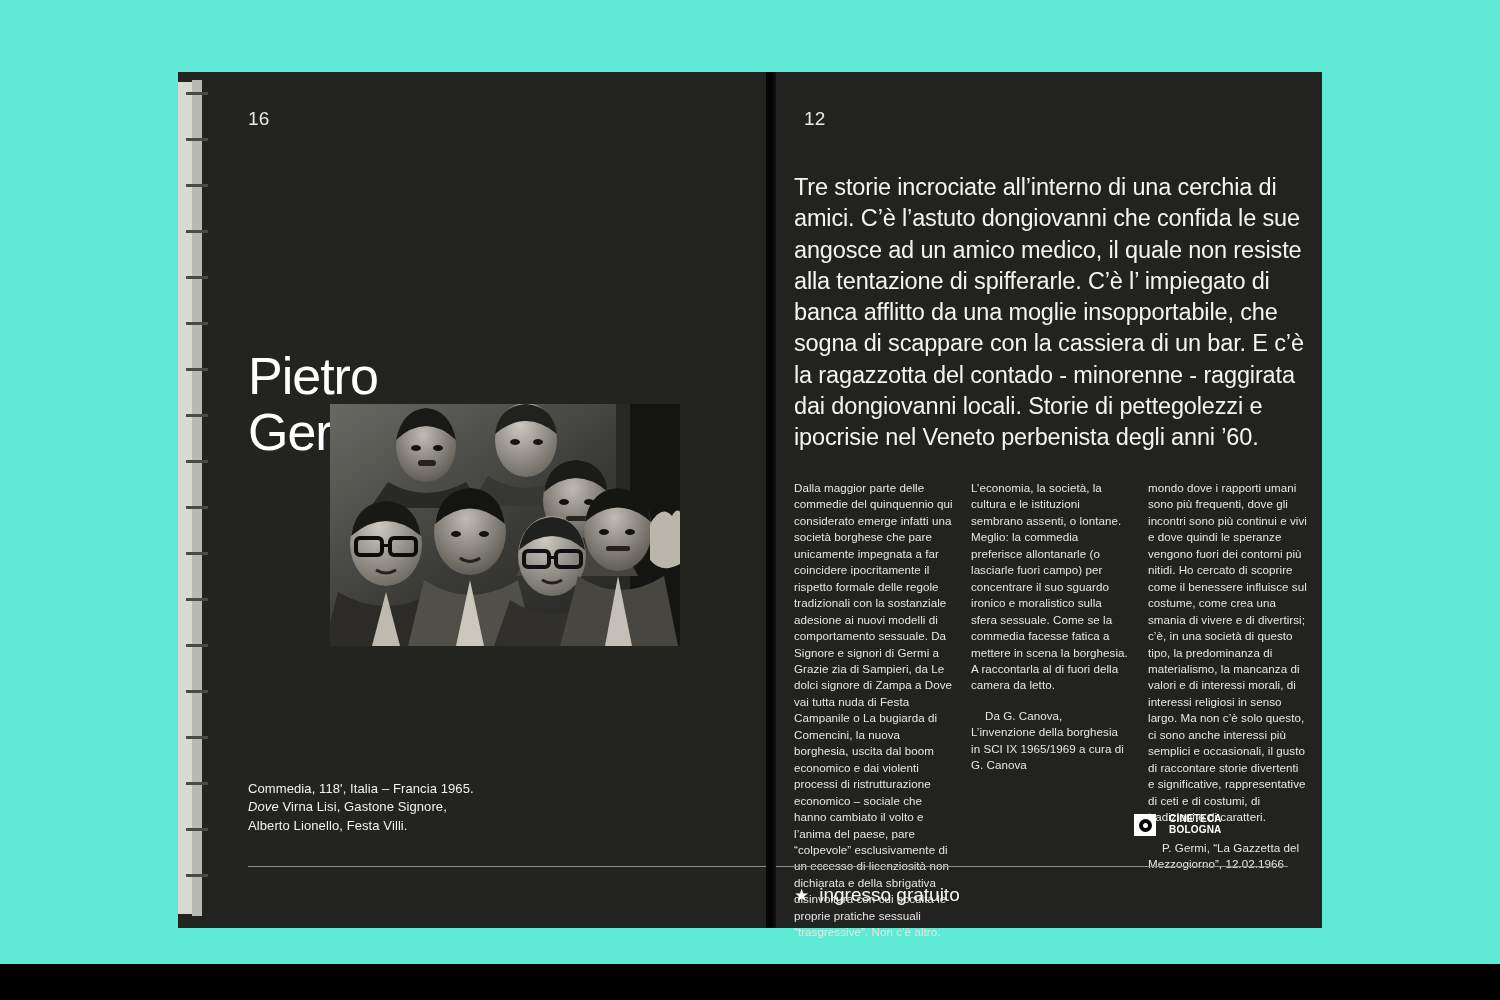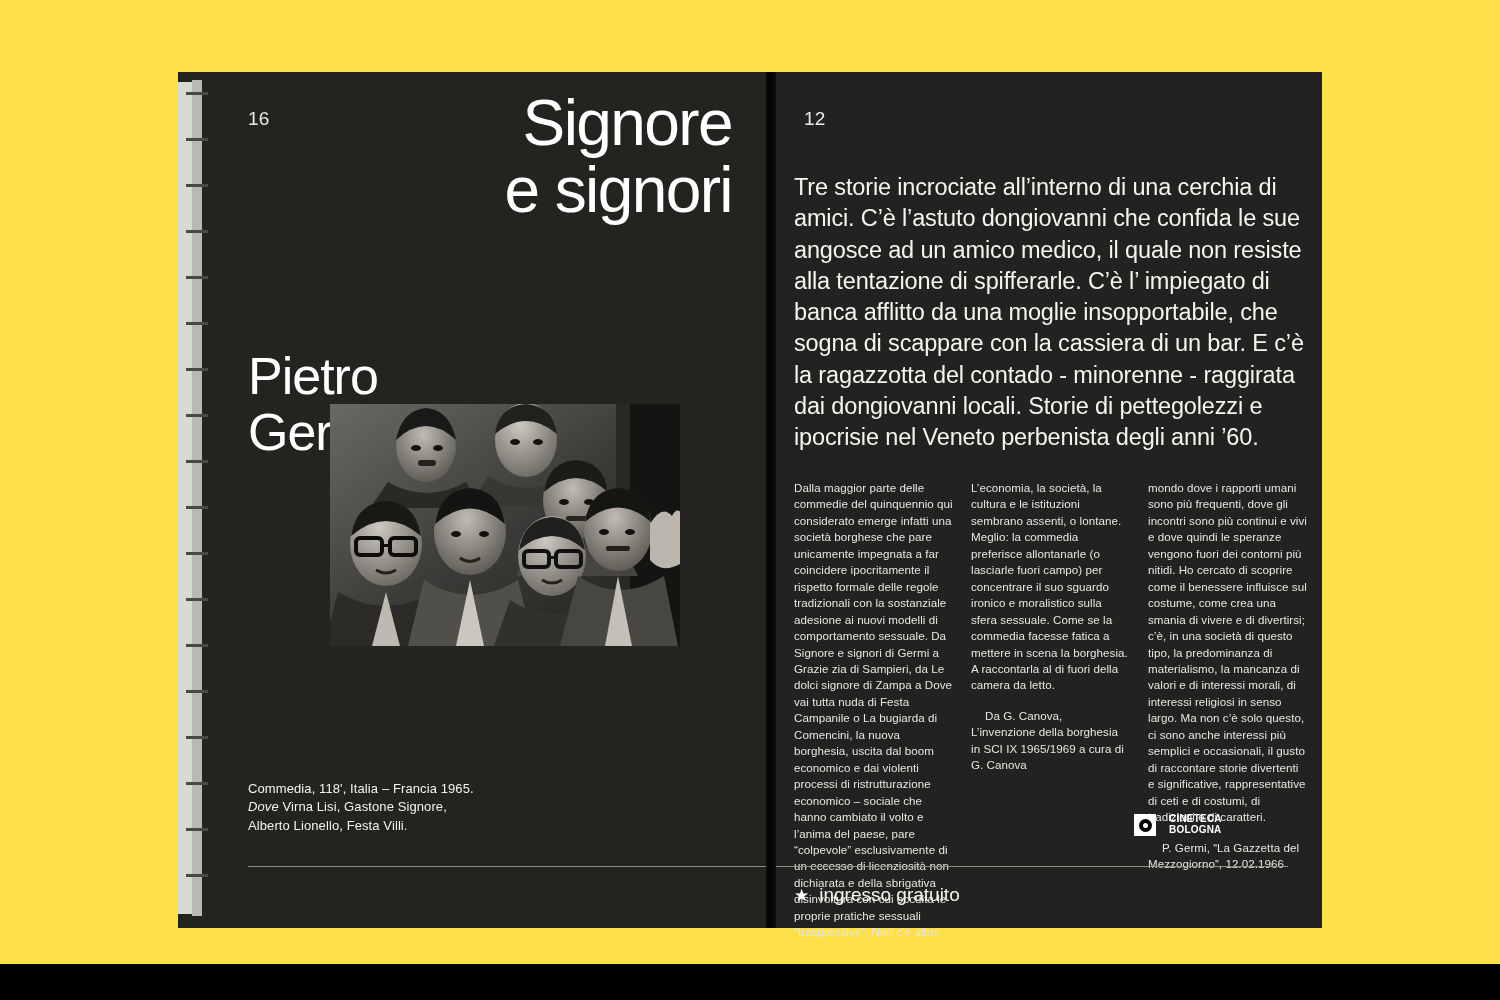--- a/index.html
+++ b/index.html
@@ -5,21 +5,21 @@
   * { box-sizing: border-box; margin: 0; padding: 0; }
   html, body {
     width: 1500px; height: 1000px;
     background: #000;
     font-family: "Liberation Sans", sans-serif;
     overflow: hidden;
   }
   .stage {
     position: relative;
     width: 1500px; height: 964px;
-    background: #fde047;
+    background: #5eead4;
   }
 
   
   .spread {
     position: absolute;
     left: 178px; top: 72px;
     width: 1144px; height: 856px;
     display: flex;
     background: #1c1c1a;
   }
@@ -204,24 +204,20 @@
 <body>
 
 <div class="stage">
 
   <div class="spread">
 
     <div class="page-left">
 
       <div class="folio folio-left">16</div>
 
-      <div class="title-main">
-        <span style="white-space:pre-line">Signore
-e signori</span>
-      </div>
 
       <div class="director">
         <span style="white-space:pre-line">Pietro
 Germi</span>
       </div>
 
       <div class="photo">
         <svg width="350" height="242" viewBox="0 0 350 242">
           <defs>
             <linearGradient id="bg" x1="0" y1="0" x2="1" y2="1">

